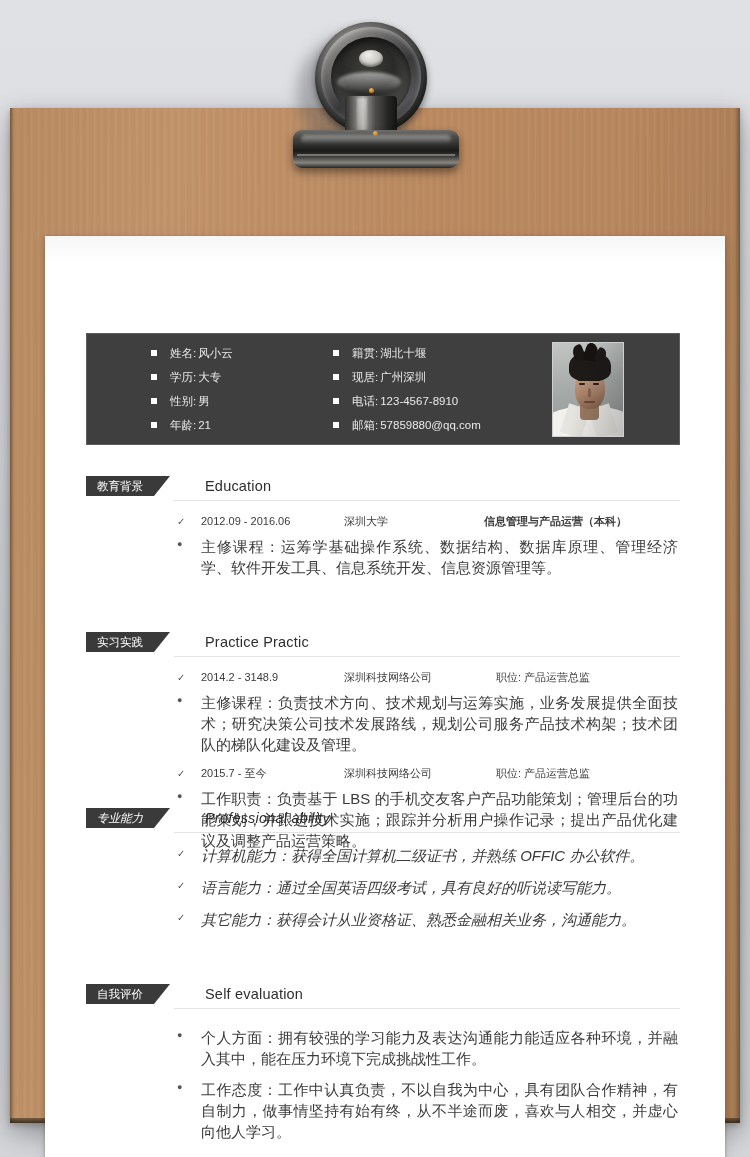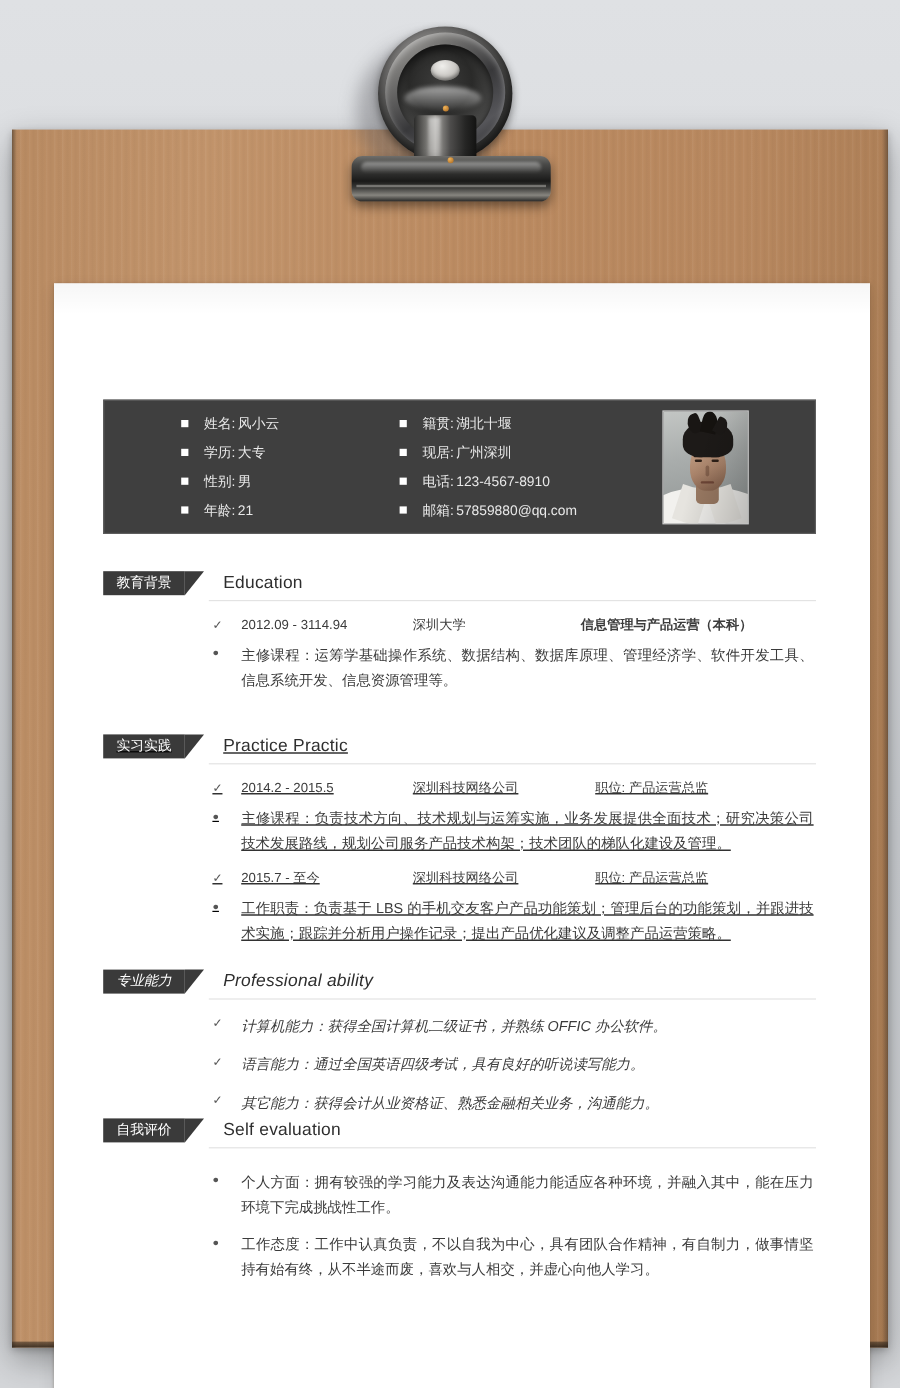--- a/index.html
+++ b/index.html
@@ -363,20 +363,21 @@
   .section {
     position: absolute;
     left: 41px;
     width: 594px;
   }
   .section-head {
     position: relative;
     height: 26px;
     display: flex;
     align-items: flex-start;
+    gap: 19px;
   }
   .tag {
     position: relative;
     height: 20px;
     background: #3a3a3a;
     color: #ffffff;
     font-size: 11.5px;
     line-height: 20px;
     padding: 0 11px 0 11px;
     white-space: nowrap;
@@ -437,21 +438,21 @@
     color: #3b3b3b;
     line-height: 17px;
   }
   .col-date { width: 143px; flex: 0 0 auto; }
   .col-org  { width: 130px; flex: 0 0 auto; }
   .col-role { flex: 1; text-align: left; padding-left: 22px; }
   .col-major { flex: 1; text-align: left; padding-left: 10px; font-weight: bold; }
 
   .para {
     flex: 1;
-    font-size: 12px;
+    font-size: 15px;
     color: #3b3b3b;
     line-height: 21px;
     text-align: justify;
     padding-right: 2px;
   }
   .row.para-row { margin-bottom: 10px; }
 </style>
 </head>
 <body>
 
@@ -544,48 +545,48 @@
           <span class="tag-point"></span>
         </div>
         <div class="section-title">Education</div>
         <div class="section-rule"></div>
       </div>
       <div class="section-body">
         <div class="entry">
           <div class="row">
             <div class="marker">✓</div>
             <div class="row-cols">
-              <span class="col-date">2012.09 - 3114.94</span>
+              <span class="col-date">2012.09 - 2016.06</span>
               <span class="col-org">深圳大学</span>
               <span class="col-major">信息管理与产品运营（本科）</span>
             </div>
           </div>
           <div class="row para-row">
             <div class="marker dot">●</div>
             <div class="para">主修课程：运筹学基础操作系统、数据结构、数据库原理、管理经济学、软件开发工具、信息系统开发、信息资源管理等。</div>
           </div>
         </div>
       </div>
     </div>
 
-    <div class="section" style="top:376px;text-decoration:underline;">
+    <div class="section" style="top:396px;">
       <div class="section-head">
         <div class="tag">
           <span>实习实践</span>
           <span class="tag-point"></span>
         </div>
         <div class="section-title">Practice Practic</div>
         <div class="section-rule"></div>
       </div>
       <div class="section-body">
         <div class="entry">
           <div class="row">
             <div class="marker">✓</div>
             <div class="row-cols">
-              <span class="col-date">2014.2 - 2015.5</span>
+              <span class="col-date">2014.2 - 3148.9</span>
               <span class="col-org">深圳科技网络公司</span>
               <span class="col-role">职位: 产品运营总监</span>
             </div>
           </div>
           <div class="row para-row">
             <div class="marker dot">●</div>
             <div class="para">主修课程：负责技术方向、技术规划与运筹实施，业务发展提供全面技术；研究决策公司技术发展路线，规划公司服务产品技术构架；技术团队的梯队化建设及管理。</div>
           </div>
         </div>
         <div class="entry">
@@ -623,21 +624,21 @@
           <div class="marker">✓</div>
           <div class="para">语言能力：通过全国英语四级考试，具有良好的听说读写能力。</div>
         </div>
         <div class="row">
           <div class="marker">✓</div>
           <div class="para">其它能力：获得会计从业资格证、熟悉金融相关业务，沟通能力。</div>
         </div>
       </div>
     </div>
 
-    <div class="section" style="top:696px;">
+    <div class="section" style="top:748px;">
       <div class="section-head">
         <div class="tag">
           <span>自我评价</span>
           <span class="tag-point"></span>
         </div>
         <div class="section-title">Self evaluation</div>
         <div class="section-rule"></div>
       </div>
       <div class="section-body" style="padding-top:17px;">
         <div class="row para-row">

